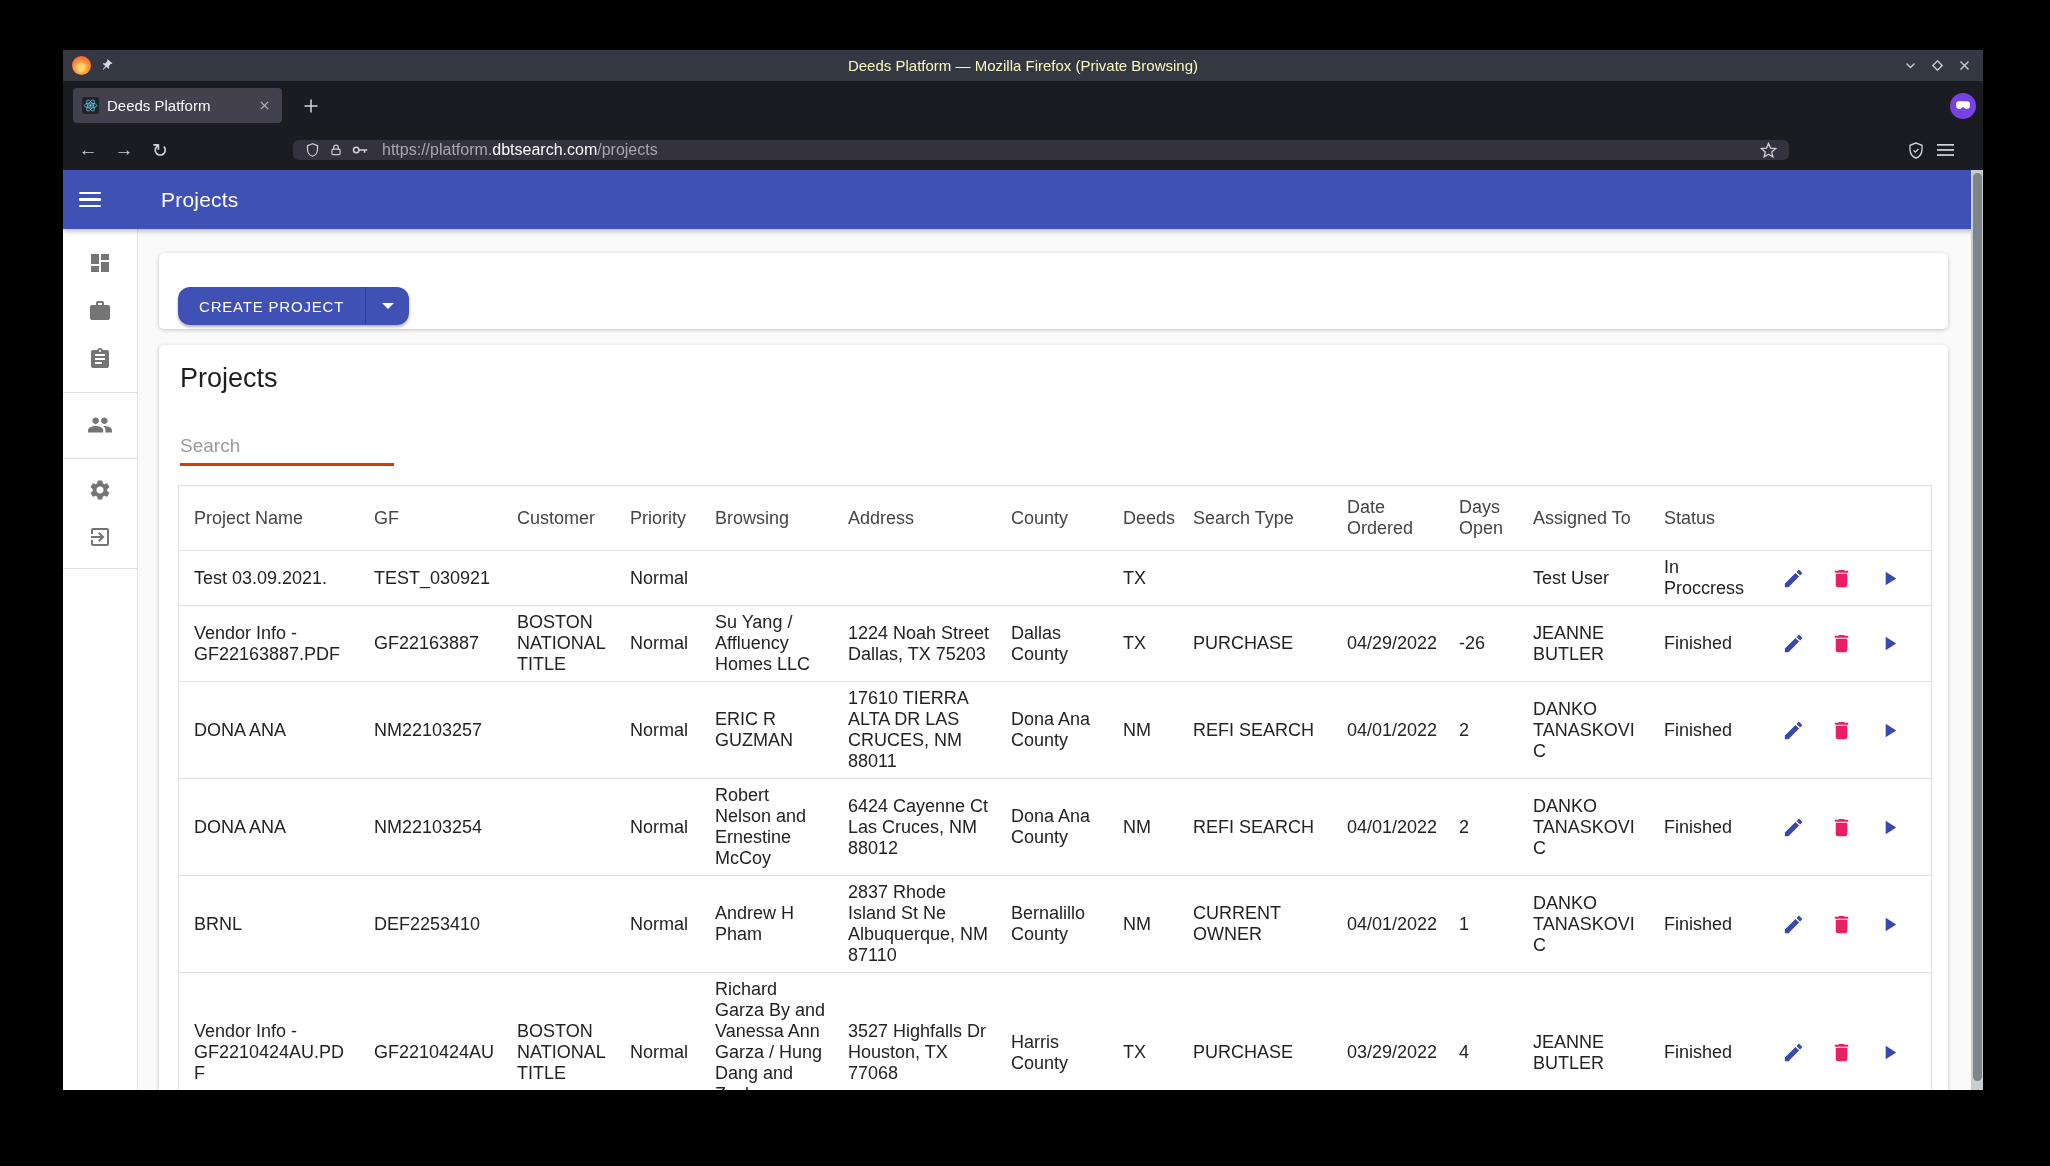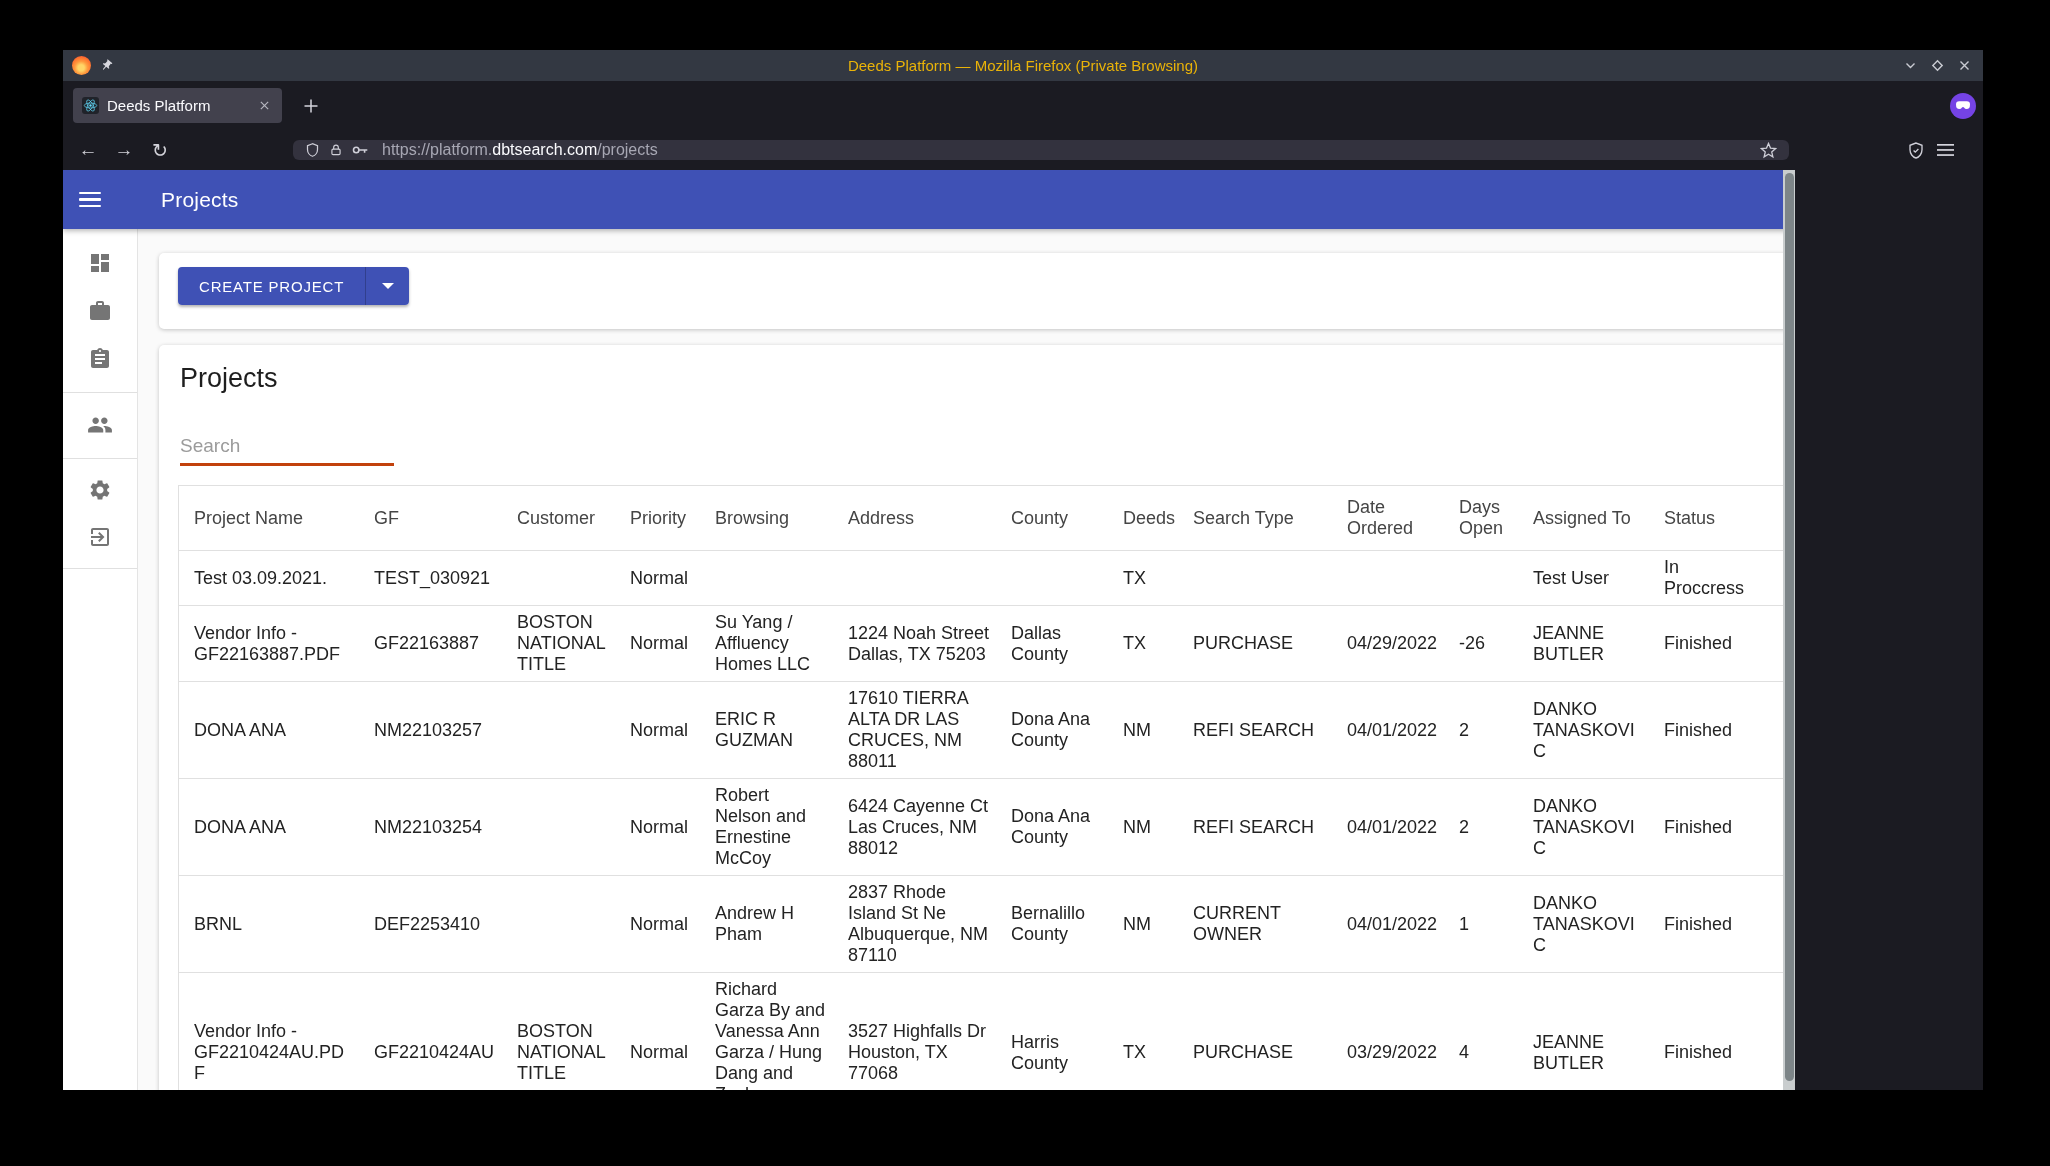--- a/index.html
+++ b/index.html
@@ -4,21 +4,21 @@
 <style>
   html,body{margin:0;padding:0}
   body{width:2050px;height:1166px;background:#000;font-family:"Liberation Sans",sans-serif;overflow:hidden;position:relative}
   .window{position:absolute;left:63px;top:50px;width:1920px;height:1040px;background:#1b1b22}
 
   
   .titlebar{height:31px;background:#333842;position:relative;display:flex;align-items:center}
   .ff-logo{width:19px;height:19px;border-radius:50%;margin-left:9px;flex:none;
     background:radial-gradient(circle at 48% 62%,#ffd567 0 20%,#ff9a3d 42%,#ff6f2e 68%,#e33b4e 100%)}
   .pin{margin-left:9px;flex:none;display:flex}
-  .tb-title{position:absolute;left:0;right:0;text-align:center;color:#eab308;font-size:15px;pointer-events:none}
+  .tb-title{position:absolute;left:0;right:0;text-align:center;color:#fef9c3;font-size:15px;pointer-events:none}
   .tb-controls{margin-left:auto;display:flex;gap:13px;margin-right:12px;z-index:2}
   .tb-controls .wbtn{width:14px;height:14px;display:flex;align-items:center;justify-content:center}
 
   
   .tabstrip{height:49px;background:#1b1b22;display:flex;align-items:center;position:relative}
   .tab{margin-left:10px;width:209px;height:35px;background:#42414d;border-radius:4px;display:flex;align-items:center;padding:8px 9px;box-sizing:border-box}
   .react-badge{width:17px;height:17px;border-radius:3px;background:#20232a;display:flex;align-items:center;justify-content:center;flex:none}
   .tab-title{font-size:15px;color:#fbfbfe;margin-left:8px;flex:1;white-space:nowrap;overflow:hidden}
   .tab-close{display:flex;flex:none;padding:3px}
   .newtab{margin-left:16px;width:26px;height:26px;display:flex;align-items:center;justify-content:center}
@@ -29,34 +29,34 @@
   .nav-btn{width:30px;height:30px;color:#d3d3da;font-size:19px;display:flex;align-items:center;justify-content:center;margin-left:6px}
   .nav-btn:first-child{margin-left:10px}
   .urlbar{margin-left:118px;width:1496px;height:20px;background:#33323e;border-radius:6px;display:flex;align-items:center;padding:0 12px;box-sizing:border-box}
   .urlbar .uicon{display:flex;margin-right:9px;flex:none}
   .url{margin-left:4px;font-size:16px;color:#a7a7b3;flex:1;white-space:nowrap;overflow:hidden}
   .url .hl{color:#fbfbfe}
   .protections-btn{margin-left:118px;display:flex}
   .menu-btn{margin-left:12px;display:flex}
 
   
-  .viewport{position:absolute;top:120px;left:0;width:1732px;height:920px;background:#fafafa;overflow:hidden}
+  .viewport{position:absolute;top:120px;left:0;width:1920px;height:920px;background:#fafafa;overflow:hidden}
   .appbar{position:absolute;top:0;left:0;right:0;height:59px;background:#3f51b5;display:flex;align-items:center;box-shadow:0 2px 5px rgba(0,0,0,.28);z-index:3}
   .burger{margin-left:16px;width:22px;display:flex;flex-direction:column;gap:4px}
   .burger i{display:block;height:2.5px;background:#fff;border-radius:1px}
   .appbar-title{color:#fff;font-size:21px;margin-left:60px;font-weight:400;letter-spacing:.2px}
 
   .sidebar{position:absolute;top:59px;left:0;width:74px;bottom:0;background:#fff;border-right:1px solid #e4e4e4;z-index:2}
   .side-btn{position:absolute;left:0;width:74px;height:48px;display:flex;align-items:center;justify-content:center}
   .side-btn svg{fill:#757575}
   .sdiv{position:absolute;left:0;width:74px;height:1px;background:#e0e0e0}
 
   .card{position:absolute;left:96px;width:1789px;background:#fff;border-radius:5px;box-shadow:0 1px 4px rgba(0,0,0,.22)}
   .create-card{top:83px;height:76px}
-  .split-btn{position:absolute;left:19px;top:14px;height:38px;display:flex;border-radius:4px;overflow:hidden;box-shadow:0 2px 3px rgba(0,0,0,.3)}
+  .split-btn{position:absolute;left:19px;top:34px;height:38px;display:flex;border-radius:12px;overflow:hidden;box-shadow:0 2px 3px rgba(0,0,0,.3)}
   .split-main{background:#3f51b5;color:#fff;font-size:15px;letter-spacing:.8px;padding:0 21px;display:flex;align-items:center;border:none;font-family:inherit;cursor:pointer}
   .split-arrow{background:#3f51b5;border:none;border-left:1px solid rgba(0,0,0,.22);width:44px;display:flex;align-items:center;justify-content:center;cursor:pointer}
   .caret{width:0;height:0;border-left:6px solid transparent;border-right:6px solid transparent;border-top:6px solid #fff}
 
   .projects-card{top:175px;height:1010px}
   .section-heading{position:absolute;left:21px;top:18px;font-size:27px;color:#1e1e1e;font-weight:400;margin:0}
   .search-input{position:absolute;left:21px;top:84px;width:214px;font-size:19px;border:none;border-bottom:3px solid #c2410c;background:transparent;outline:none;padding:6px 0;color:#222;font-family:inherit}
   .search-input::placeholder{color:#9b9b9b}
 
   .tablewrap{position:absolute;left:19px;top:140px;width:1752px;border:1px solid #e0e0e0;border-bottom:none}

